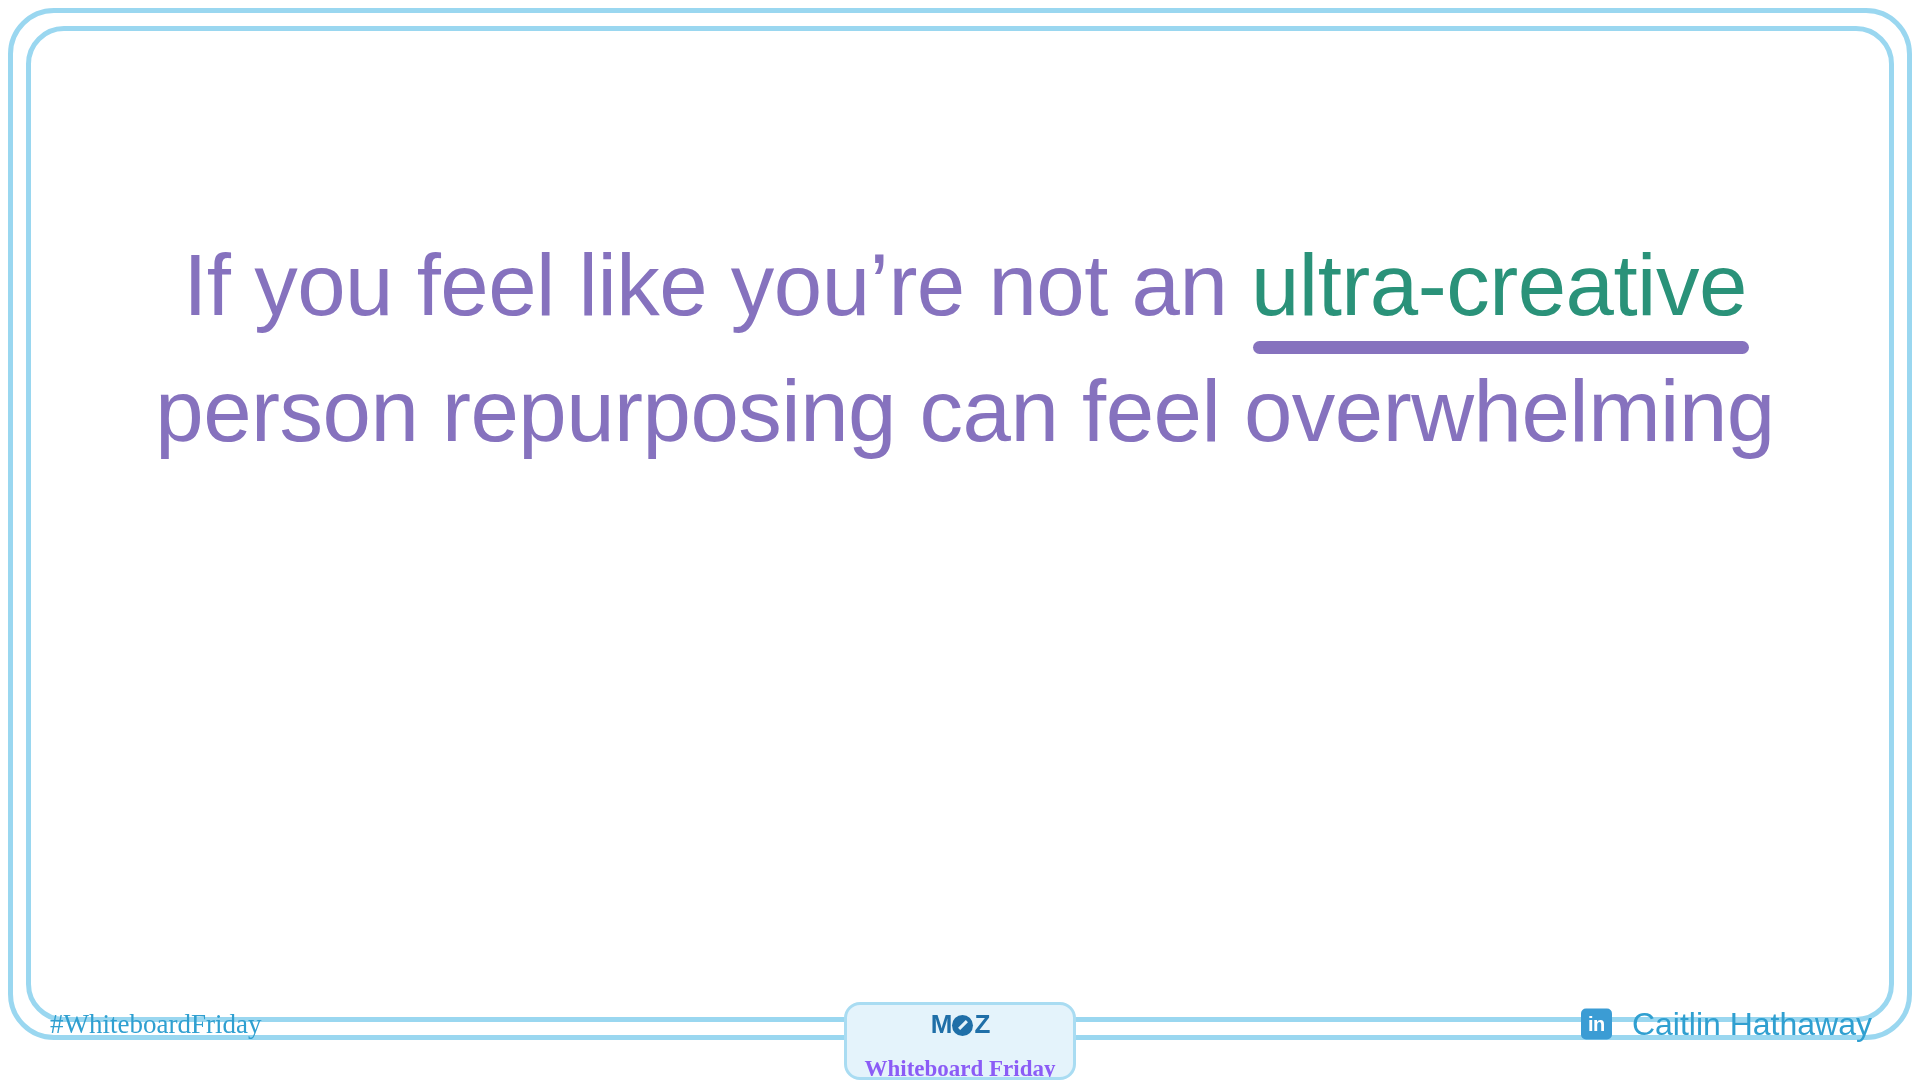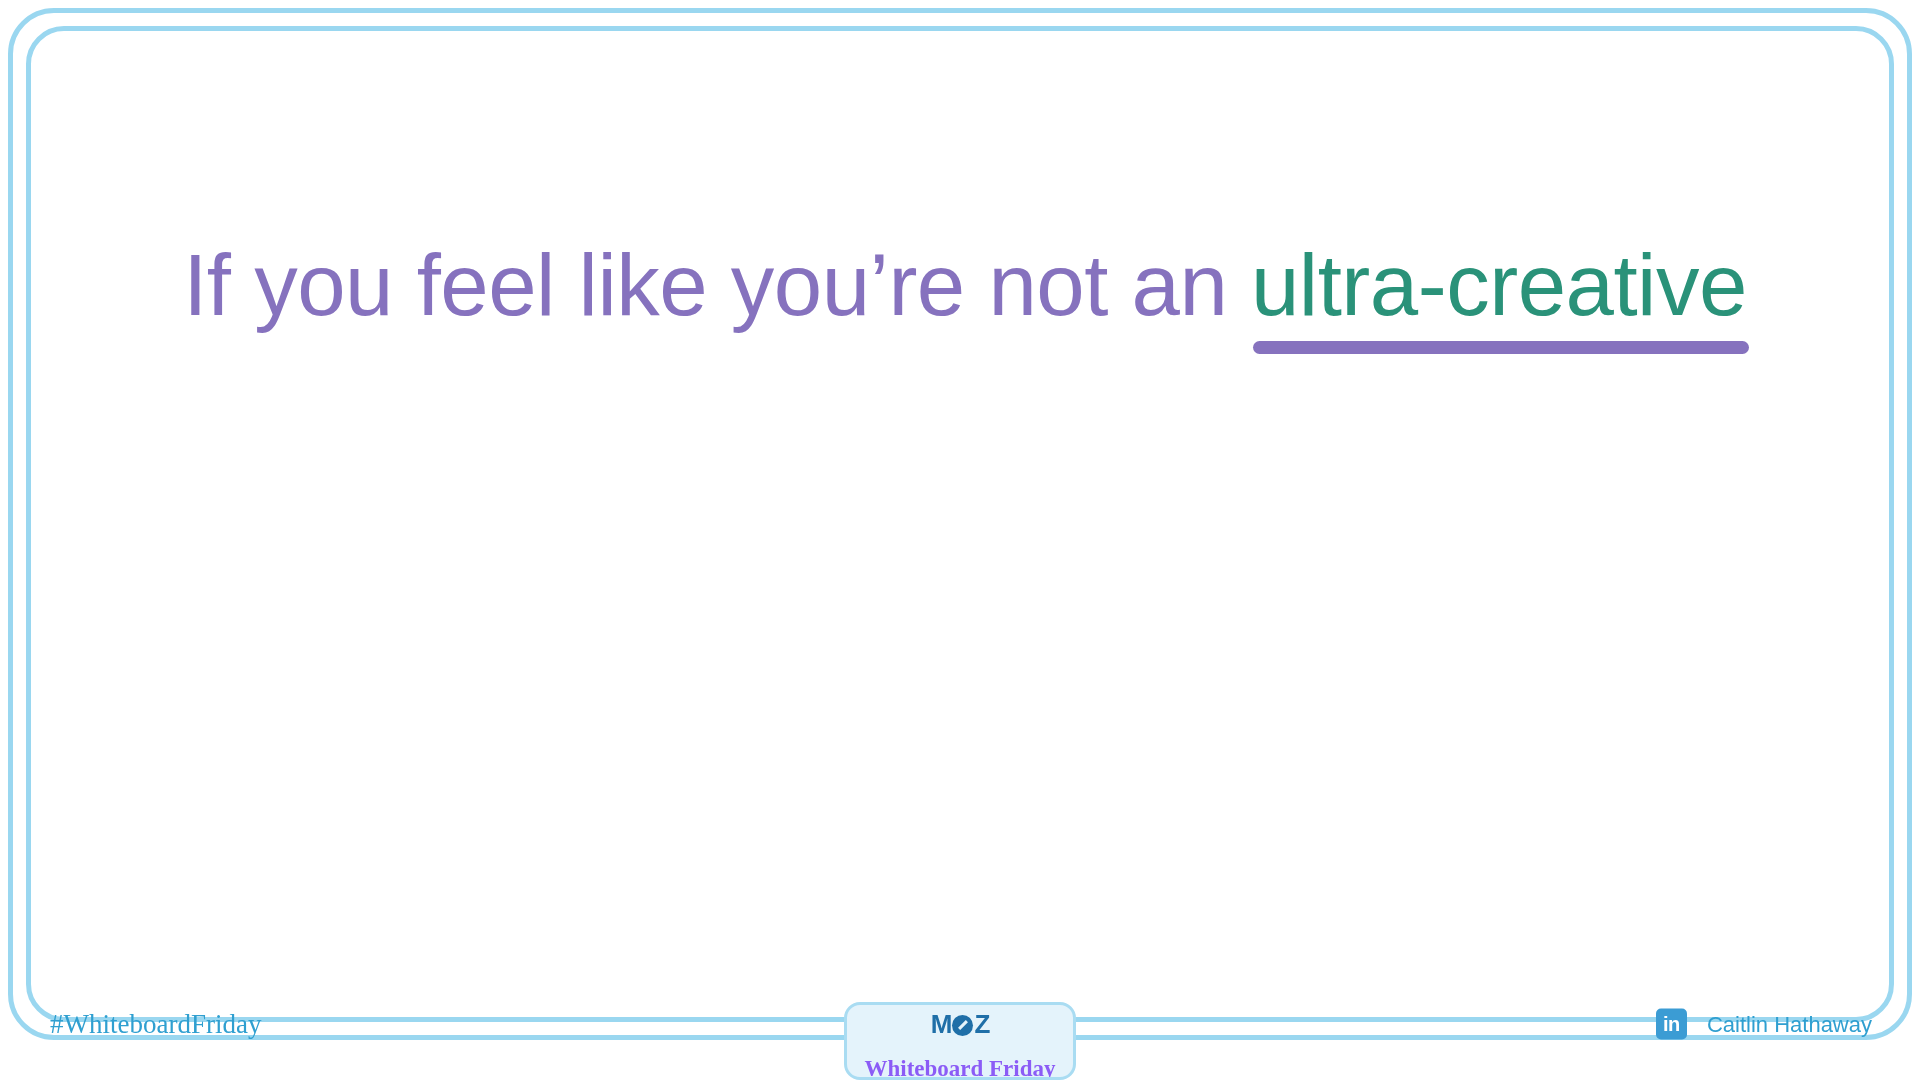--- a/index.html
+++ b/index.html
@@ -144,21 +144,21 @@
   #linkedin-icon span {
     color: #ffffff;
     font-size: 20px;
     font-weight: 700;
     line-height: 1;
     letter-spacing: -0.5px;
     position: relative;
     top: -1px;
   }
   #author-name {
-    font-size: 22px;
+    font-size: 32px;
     color: #2f9fd0;
   }
 
   
   #moz-badge {
     position: absolute;
     left: 50%;
     transform: translateX(-50%);
     top: 1002px;
     width: 232px;
@@ -225,20 +225,23 @@
   <div class="frame-line frame-outer"></div>
   <div class="frame-line frame-inner"></div>
 </div>
 
 <div id="headline-block">
 
   <div class="headline-line line-1">
     <span>If you feel like you’re not an </span><span class="emph-green"><span>ultra-creative</span><span class="emph-underline"></span></span>
   </div>
 
+  <div class="headline-line line-2">
+    <span>person repurposing can feel overwhelming</span>
+  </div>
 
 
 </div>
 
 <div id="hashtag">#WhiteboardFriday</div>
 
 <div id="author-credit">
   <div id="linkedin-icon">
     <span>in</span>
   </div>

